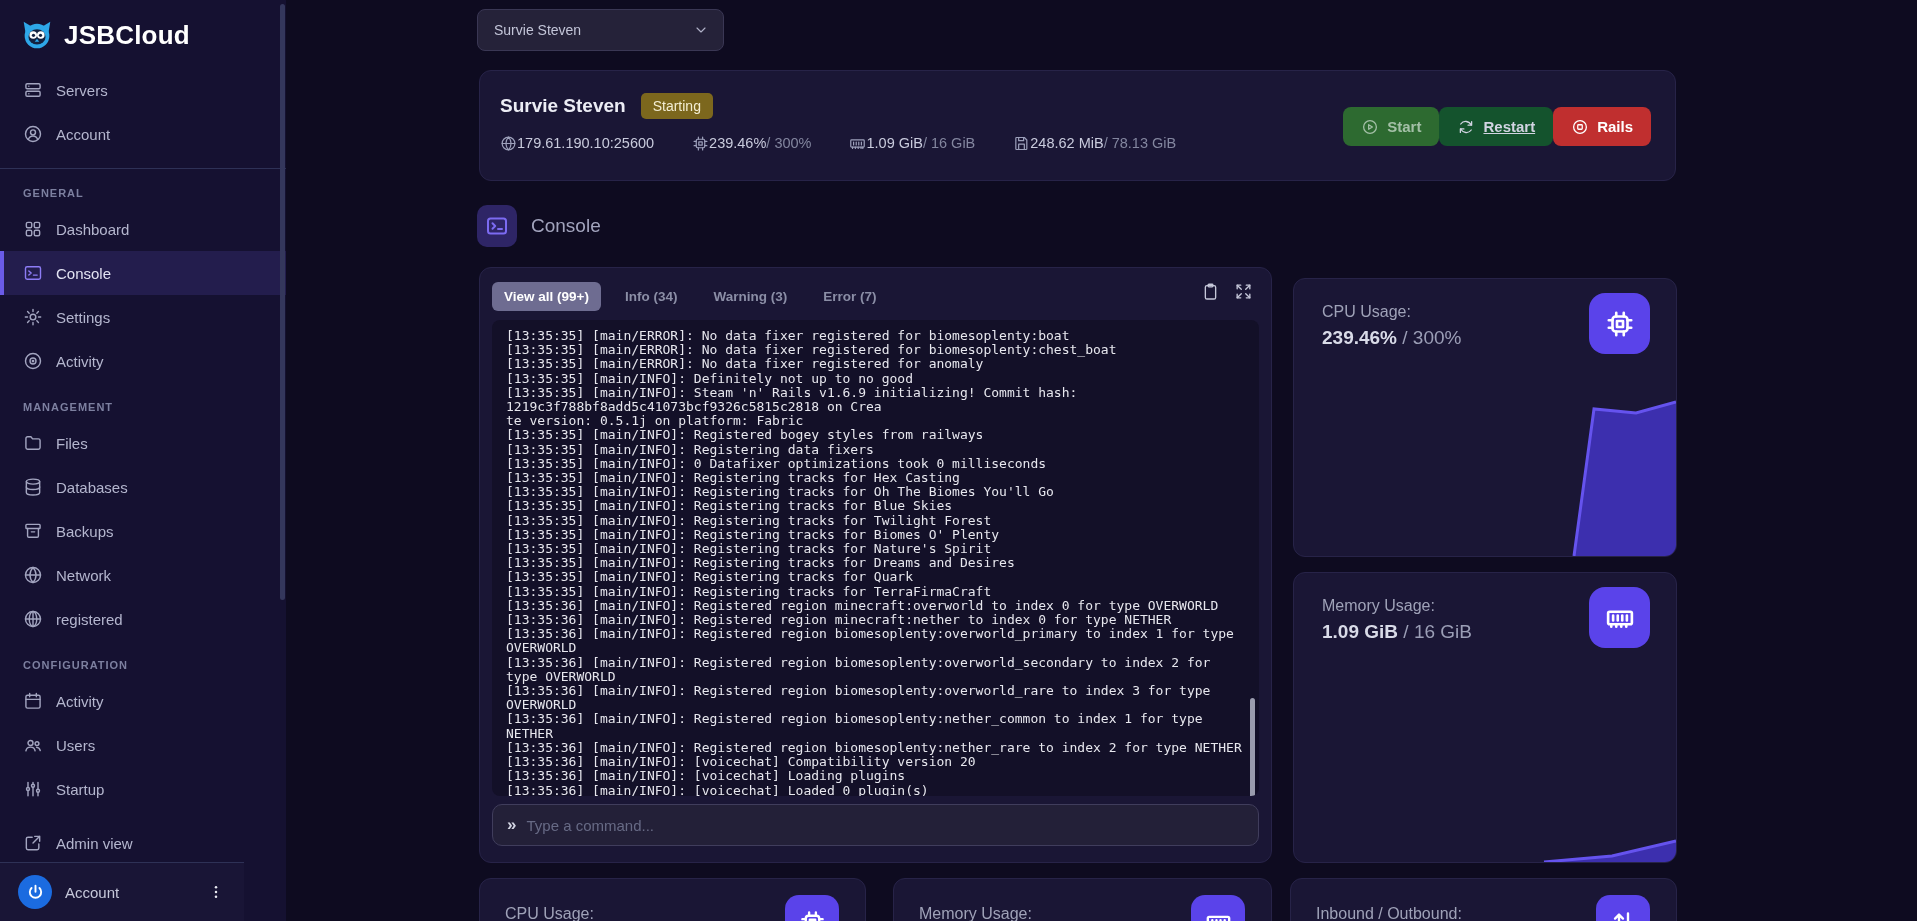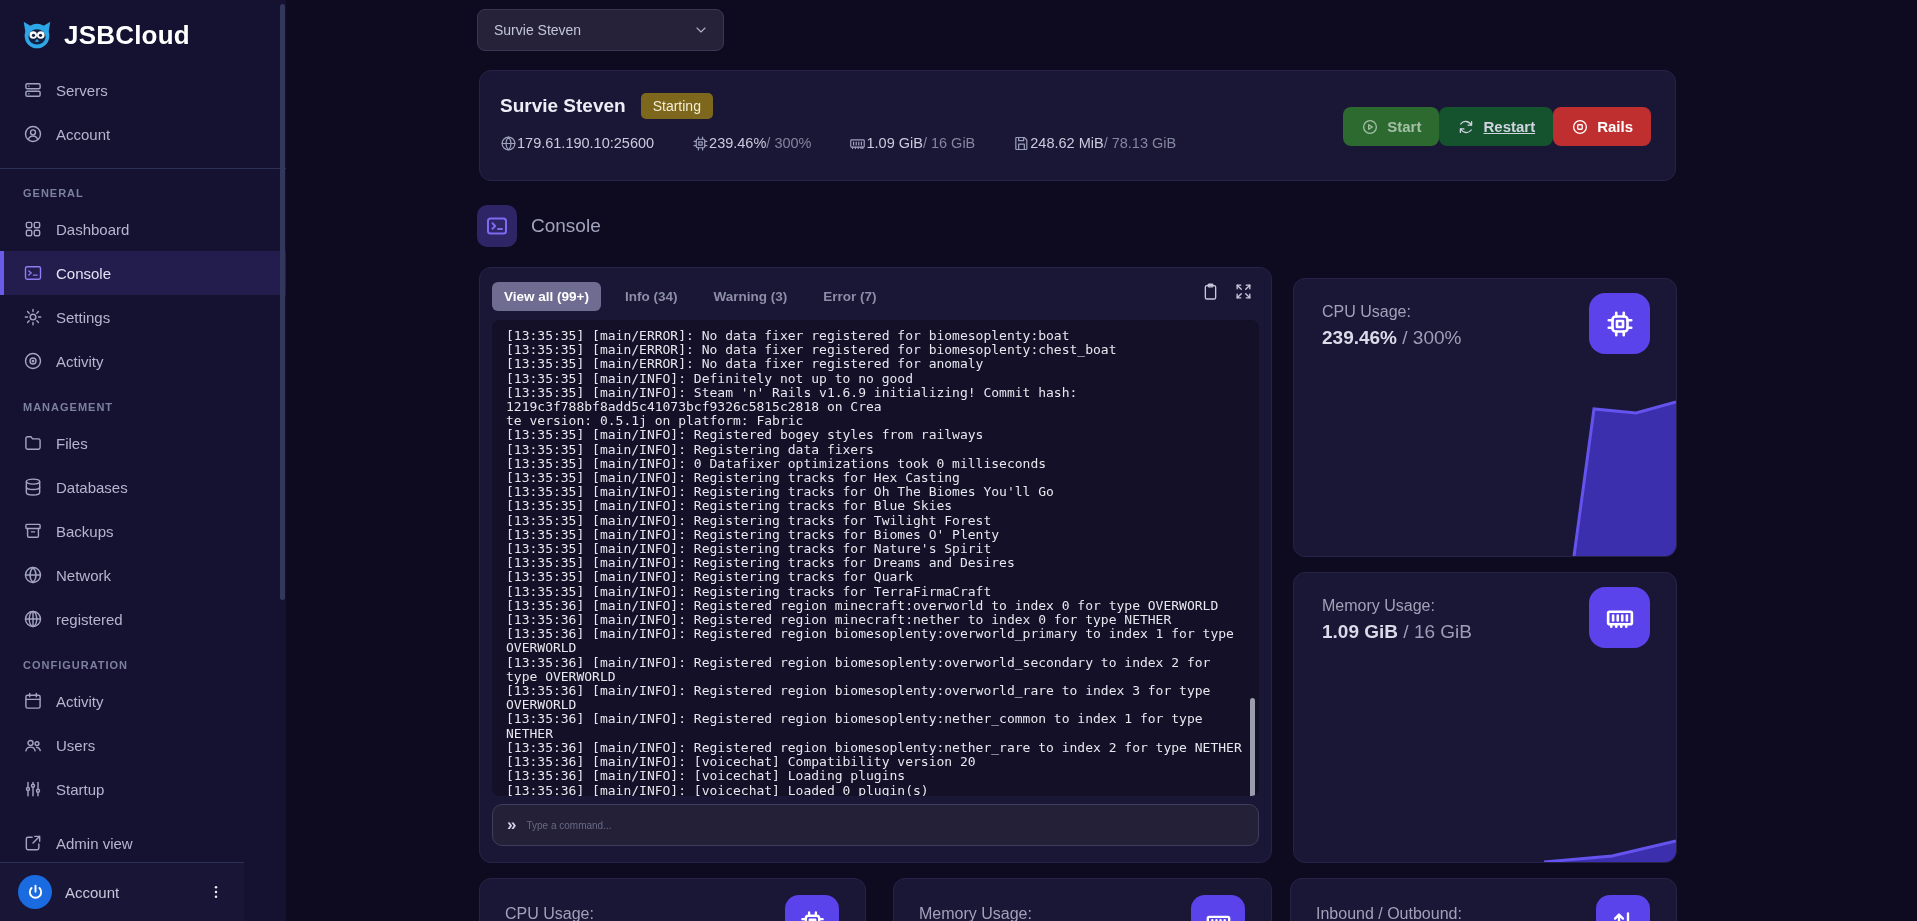--- a/index.html
+++ b/index.html
@@ -62,21 +62,21 @@
   .tabs-row { display:flex; align-items:flex-start; }
   .tab { background:transparent; border:none; color:#8b8ea6; font-family:"Liberation Sans",sans-serif; font-size:13.5px; font-weight:600; padding:7px 12px; margin-right:12px; cursor:pointer; border-radius:6px; }
   .tab.active { background:#6e6c91; color:#ffffff; }
   .tabs-icons { margin-left:auto; display:flex; align-items:center; gap:14px; padding-right:6px; }
   .icon-btn { background:none; border:none; color:#c6c8da; cursor:pointer; padding:0; }
   .log-wrap { position:relative; margin-top:9px; height:478px; background:#131028; border-radius:8px; overflow:hidden; }
   .log { padding:9px 14px; font-family:"DejaVu Sans Mono", monospace; font-size:13px; line-height:14.2px; color:#e7e7ee; white-space:pre-wrap; }
   .logscroll { position:absolute; right:4px; top:378px; width:5px; height:100px; background:#9a9cae; border-radius:3px; }
   .cmd-row { margin-top:8px; height:42px; background:#232038; border:1px solid #403d5c; border-radius:10px; display:flex; align-items:center; padding:0 14px; gap:12px; }
   .cmd-row .prompt { color:#d3d5e3; font-size:17px; font-weight:bold; letter-spacing:-2px; }
-  .cmd-input { flex:1; background:transparent; border:none; outline:none; color:#d7d9e6; font-family:"Liberation Sans",sans-serif; font-size:10px; }
+  .cmd-input { flex:1; background:transparent; border:none; outline:none; color:#d7d9e6; font-family:"Liberation Sans",sans-serif; font-size:15px; }
   .cmd-input::placeholder { color:#676a85; }
 
   
   .usage-card { position:absolute; left:1293px; width:384px; padding:24px 0 0 28px; overflow:hidden; }
   .usage-cpu { top:278px; height:279px; }
   .usage-mem { top:572px; height:291px; }
   .ulabel { font-size:16px; color:#9fa2b8; }
   .uvalue { margin-top:6px; font-size:19px; font-weight:bold; color:#d9dbe8; }
   .uvalue .ulim { color:#9b9eb6; font-weight:normal; }
   .cardico { position:absolute; right:26px; top:14px; width:61px; height:61px; border-radius:16px; background:#5a43ea; color:#ffffff; display:flex; align-items:center; justify-content:center; }

